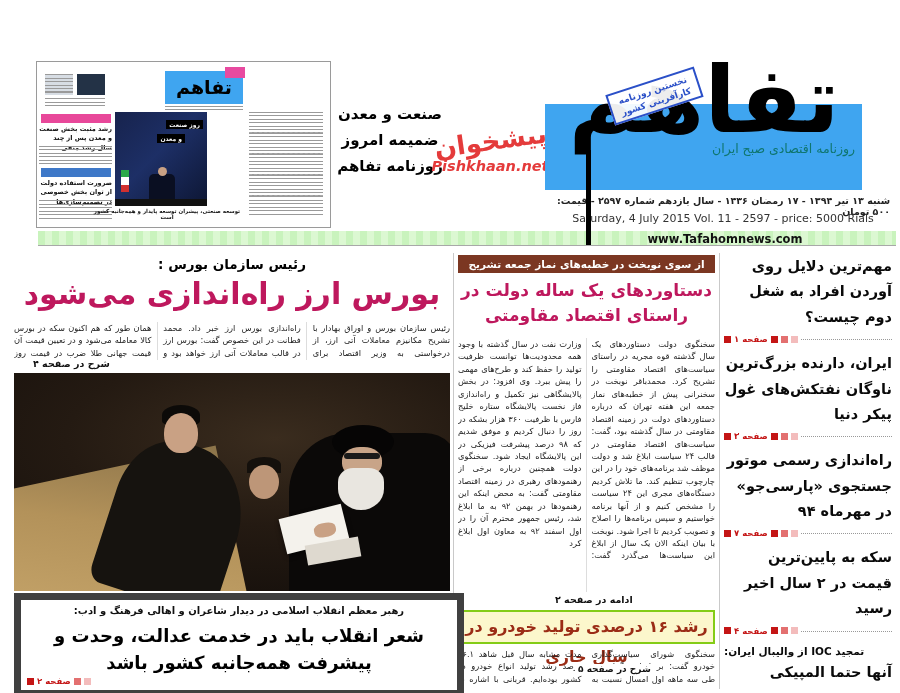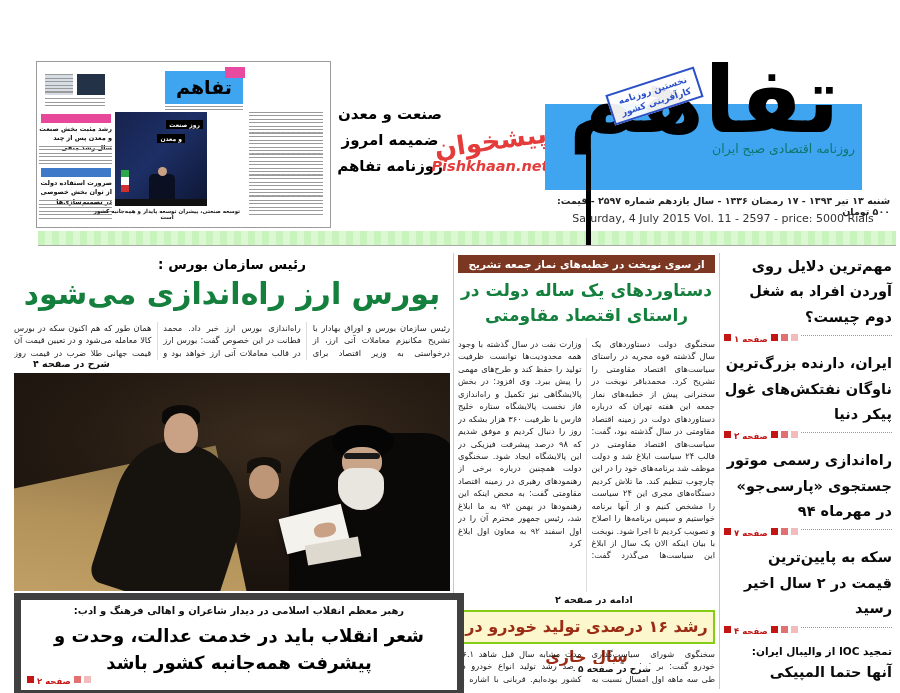--- a/index.html
+++ b/index.html
@@ -38,35 +38,35 @@
          background:rgba(255,255,255,.93);font-size:9px;font-weight:bold;text-align:center;padding:2px 8px;line-height:1.35;}
   .descender{left:586px;top:150px;width:5px;height:95px;background:#000;z-index:2;}
   .date-fa{left:556px;top:195px;width:334px;text-align:right;font-size:9.5px;font-weight:bold;color:#222;}
   .date-en{left:560px;top:212px;width:326px;text-align:center;font-size:11px;color:#333;}
   .greenband{left:38px;top:231px;width:858px;height:14px;border-bottom:1px solid #a8a8a8;
     background:repeating-linear-gradient(90deg,#c9f3bd 0 7px,#dcf8d2 7px 14px);}
   .site-url{left:560px;top:232px;width:330px;text-align:center;font-size:11.5px;font-weight:bold;color:#111;z-index:2;}
   
   .vrule{top:253px;height:436px;width:1px;background:#c9c9c9;}
   .kicker-plain{text-align:center;font-weight:bold;color:#000;}
-  .headline{font-weight:bold;color:#15803d;text-align:center;}
+  .headline{font-weight:bold;color:#be185d;text-align:center;}
   .bodytxt{font-size:8.3px;line-height:1.5;text-align:justify;color:#222;overflow:hidden;}
   .more{font-size:9.5px;font-weight:bold;color:#111;background:#fff;padding:0 3px;}
   
-  .mrow{display:flex;gap:3px;direction:ltr;height:10px;}
+  .mrow{display:flex;align-items:center;gap:3px;direction:ltr;height:10px;}
   .sq{width:7px;height:7px;background:#c41515;flex:0 0 auto;}
   .sq2{background:#e37070;}
   .sq3{background:#f3bcbc;}
   .mtext{font-size:8.5px;color:#c41515;font-weight:bold;white-space:nowrap;}
   .leader{flex:1;border-top:1px dotted #999;margin-top:1px;}
   
   .rail{left:724px;top:254px;width:168px;}
   .rail-item{margin-bottom:7px;}
   .rail-title{font-size:14.5px;font-weight:bold;line-height:1.75;text-align:right;color:#0a0a0a;}
-  .rail-pre{font-size:10.5px;font-weight:bold;text-align:right;color:#0a0a0a;line-height:1.7;}
+  .rail-pre{font-size:10.5px;font-weight:bold;text-align:left;color:#0a0a0a;line-height:1.7;}
   .rail-item .mrow{margin-top:4px;}
   
   .c-kicker{left:458px;top:255px;width:257px;height:18px;background:#7b3722;color:#fff;
             font-size:10.5px;font-weight:bold;text-align:center;line-height:18px;}
   .c-head{left:458px;top:278px;width:257px;font-size:17px;line-height:1.45;}
   .c-body{left:458px;top:338px;width:257px;height:254px;column-count:2;column-gap:10px;column-rule:1px solid #ddd;}
   .c-more{left:552px;top:594px;z-index:2;}
   .car-box{left:458px;top:610px;width:253px;height:30px;border:2px solid #84cc16;background:#fcf7cc;}
   .car-head{width:100%;font-size:16px;line-height:30px;color:#9b2c16;}
   .car-body{left:458px;top:648px;width:257px;height:42px;column-count:2;column-gap:10px;}
@@ -156,20 +156,21 @@
   <div class="abs mast-logo rtl">تفاهم</div>
   <div class="abs mast-tag rtl">روزنامه اقتصادی صبح ایران</div>
   <div class="abs stamp rtl">
     <div>نخستین روزنامه</div>
     <div>کارآفرینی کشور</div>
   </div>
   <div class="abs descender"></div>
   <div class="abs date-fa rtl">شنبه ۱۳ تیر ۱۳۹۴ - ۱۷ رمضان ۱۴۳۶ - سال یازدهم شماره ۲۵۹۷ - قیمت: ۵۰۰ تومان</div>
   <div class="abs date-en">Saturday, 4 July 2015 Vol. 11 - 2597 - price: 5000 Rials</div>
   <div class="abs greenband"></div>
+  <div class="abs site-url">www.Tafahomnews.com</div>
 
   <div class="abs vrule" style="left:453px;"></div>
   <div class="abs vrule" style="left:719px;"></div>
 
   <div class="abs rail rtl">
     <div class="rail-item">
       <div class="rail-title">مهم‌ترین دلایل روی آوردن افراد به شغل دوم چیست؟</div>
       <div class="mrow">
           <span class="sq"></span>
           <span class="mtext rtl">صفحه ۱</span>

